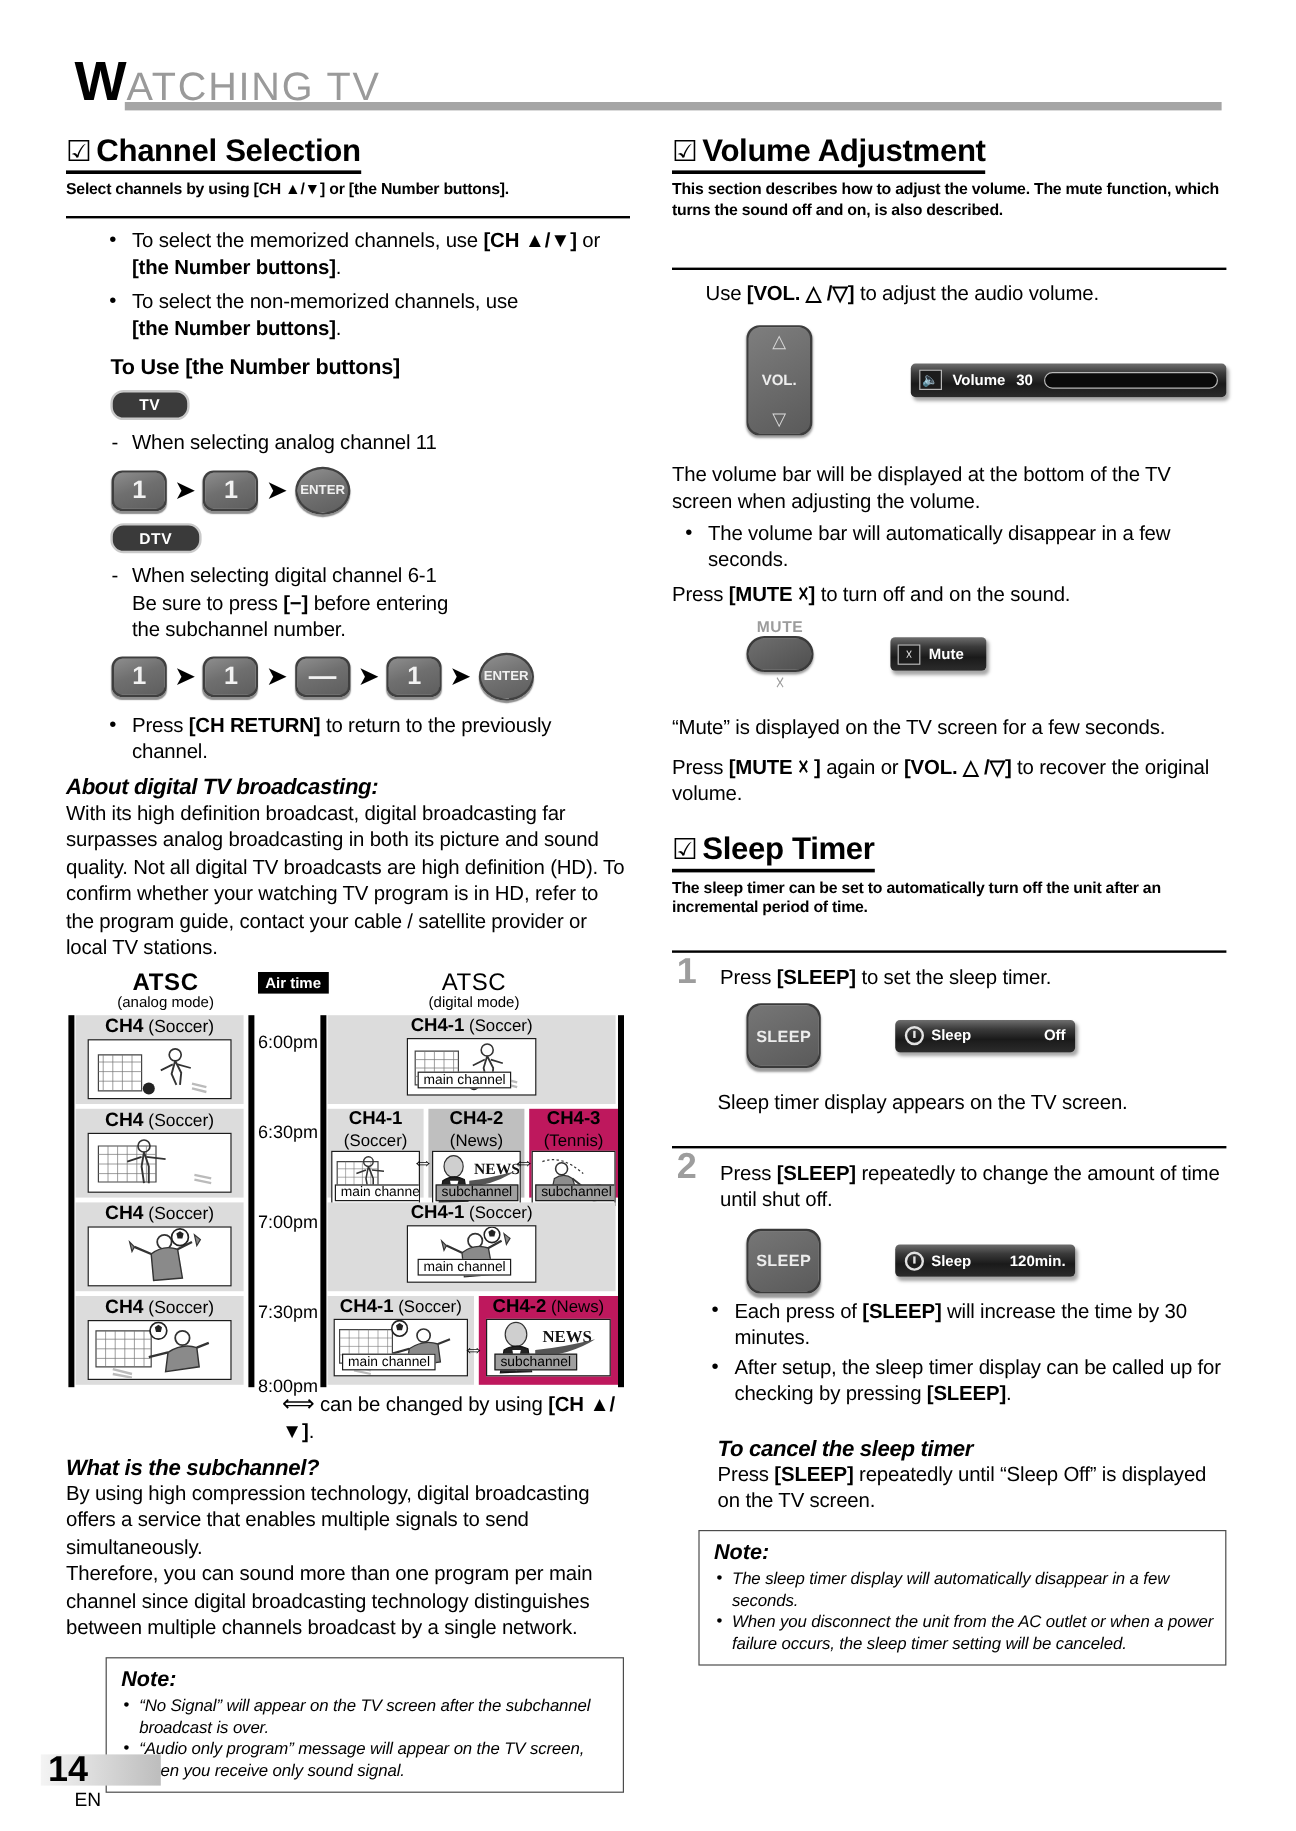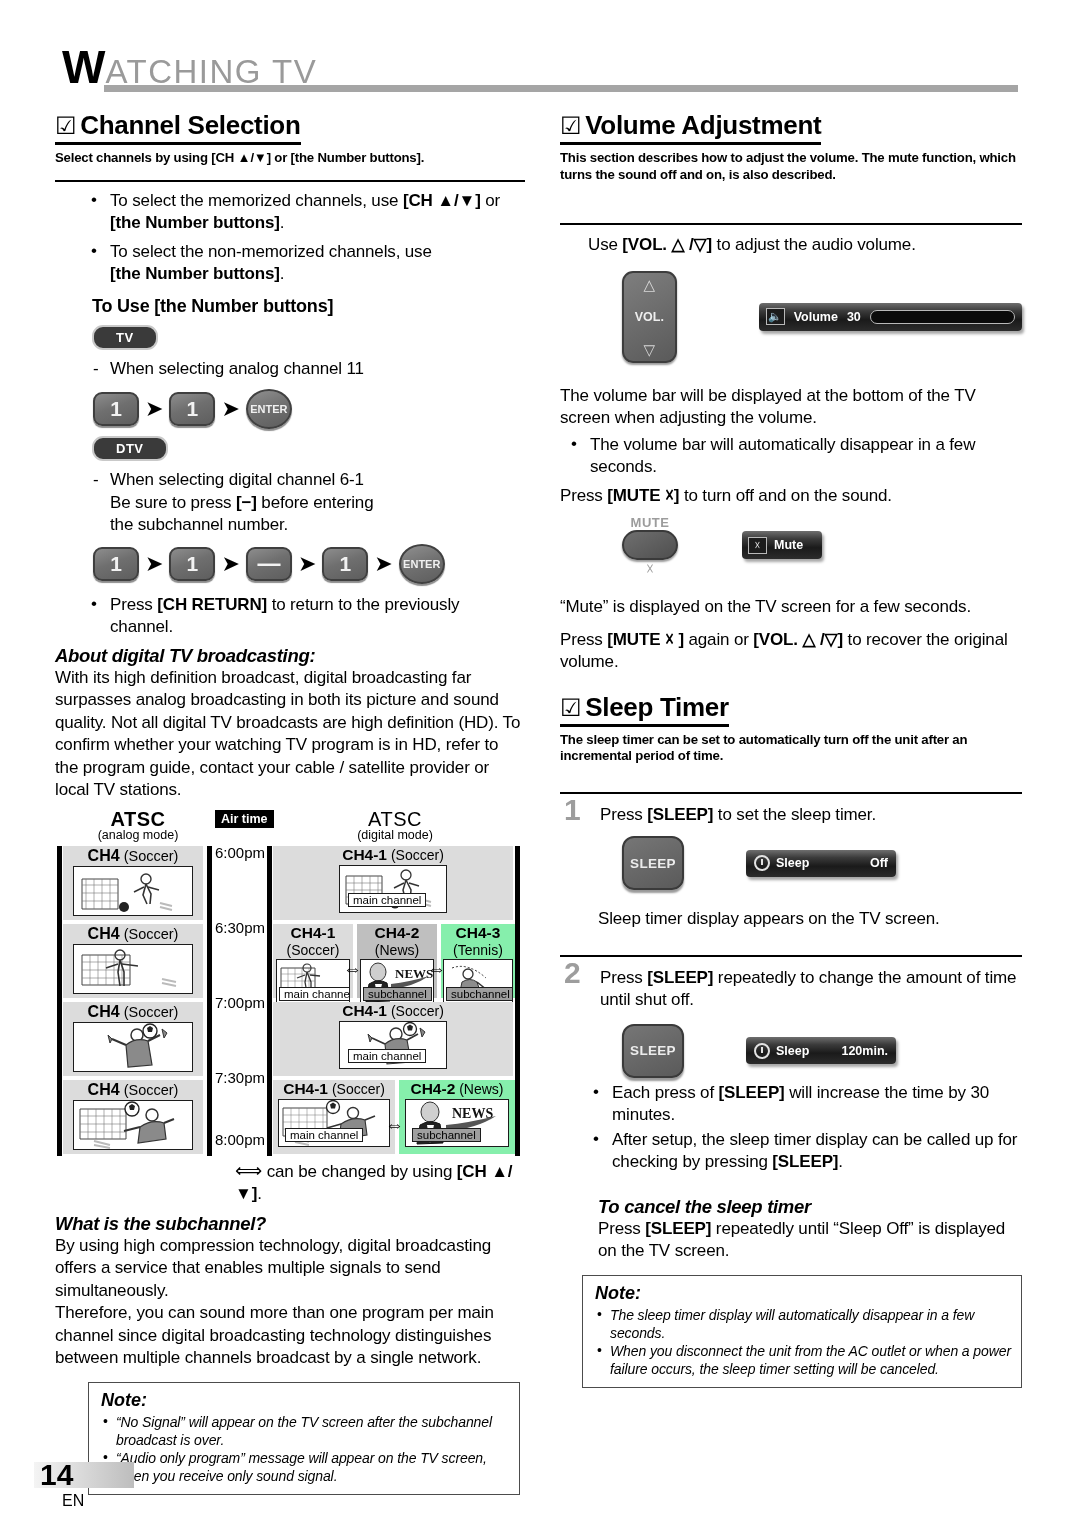--- a/index.html
+++ b/index.html
@@ -140,32 +140,32 @@
   .d-ntsc-h .t1 { font-size:20px; font-weight:bold; letter-spacing:0.5px;}
   .d-ntsc-h .t2 { font-size:12.5px; margin-top:-3px;}
   .d-atsc-h { position:absolute; left:215px; top:0; width:250px; text-align:center; }
   .d-atsc-h .t1 { font-size:20px; font-weight:normal; letter-spacing:0.5px;}
   .d-atsc-h .t2 { font-size:12.5px; margin-top:-3px;}
   .airtime-tag { position:absolute; left:160px; top:2px; background:#000; color:#fff;
                  font-size:12.5px; font-weight:bold; padding:2px 6px; }
 
   .d-grid { position:absolute; left:0; top:38px; width:466px; height:310px; }
   .v-rail { position:absolute; width:5px; background:#000; top:0; bottom:0; }
-  .timecol { position:absolute; left:158px; top:0; width:56px; height:100%; }
+  .timecol { position:absolute; left:158px; top:16px; width:56px; height:100%; }
   .tm { position:absolute; left:2px; font-size:15px; font-weight:500; }
 
   .ntsc-cell { position:absolute; left:8px; width:140px; background:#dcdcdc; }
   .ntsc-cell .cap { font-size:14.5px; text-align:center; padding-top:1px;}
   .ntsc-cell .cap b{ font-size:16px;}
   .pic { background:#fff; border:1px solid #1c1c1c; margin:1px auto 2px auto; position:relative;
          overflow:hidden; }
 
   .atsc-band { position:absolute; left:218px; background:#dcdcdc; }
   .atsc-sub  { position:absolute; background:#bfbfbf; }
-  .atsc-sub2 { position:absolute; background:#86efac; }
+  .atsc-sub2 { position:absolute; background:#be185d; }
   .cellcap { font-size:14px; text-align:center; }
   .cellcap b{ font-size:15.5px; }
 
   .tagbox { position:absolute; font-size:11.5px; border:1px solid #1c1c1c;
             padding:0 4px; background:#fff; white-space:nowrap; }
   .tagbox.sub { background:#9f9f9f; }
   .dbl-arrow { position:absolute; font-size:19px; color:#000; }
 
   
   svg.sk { display:block; }

